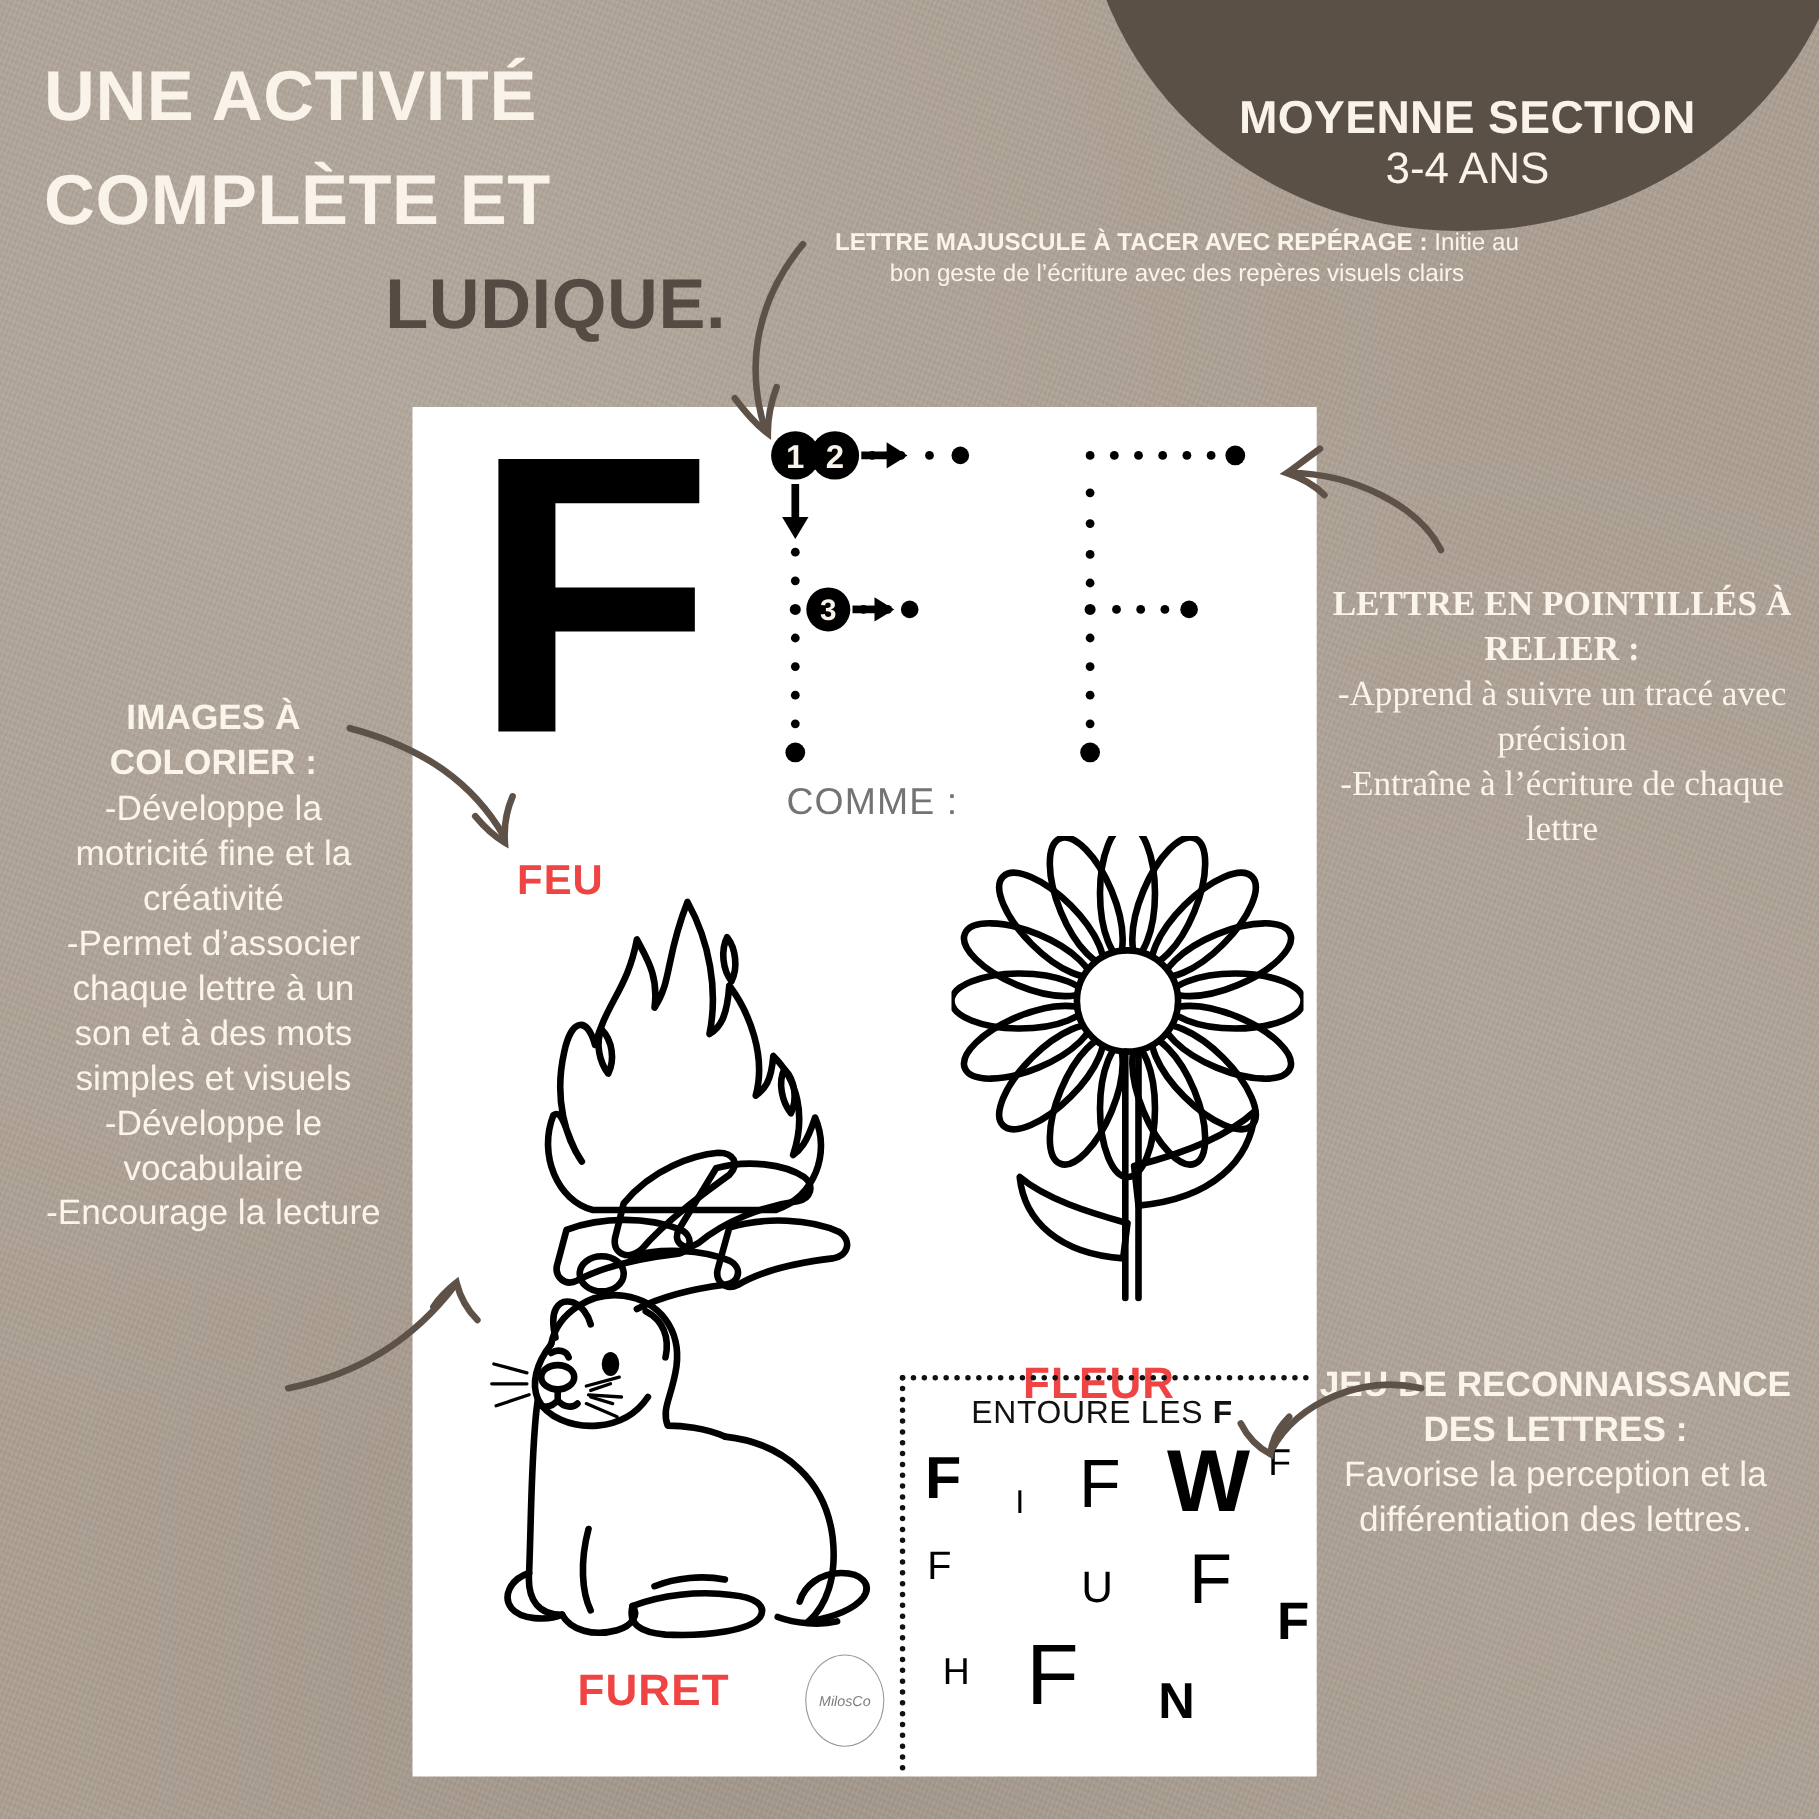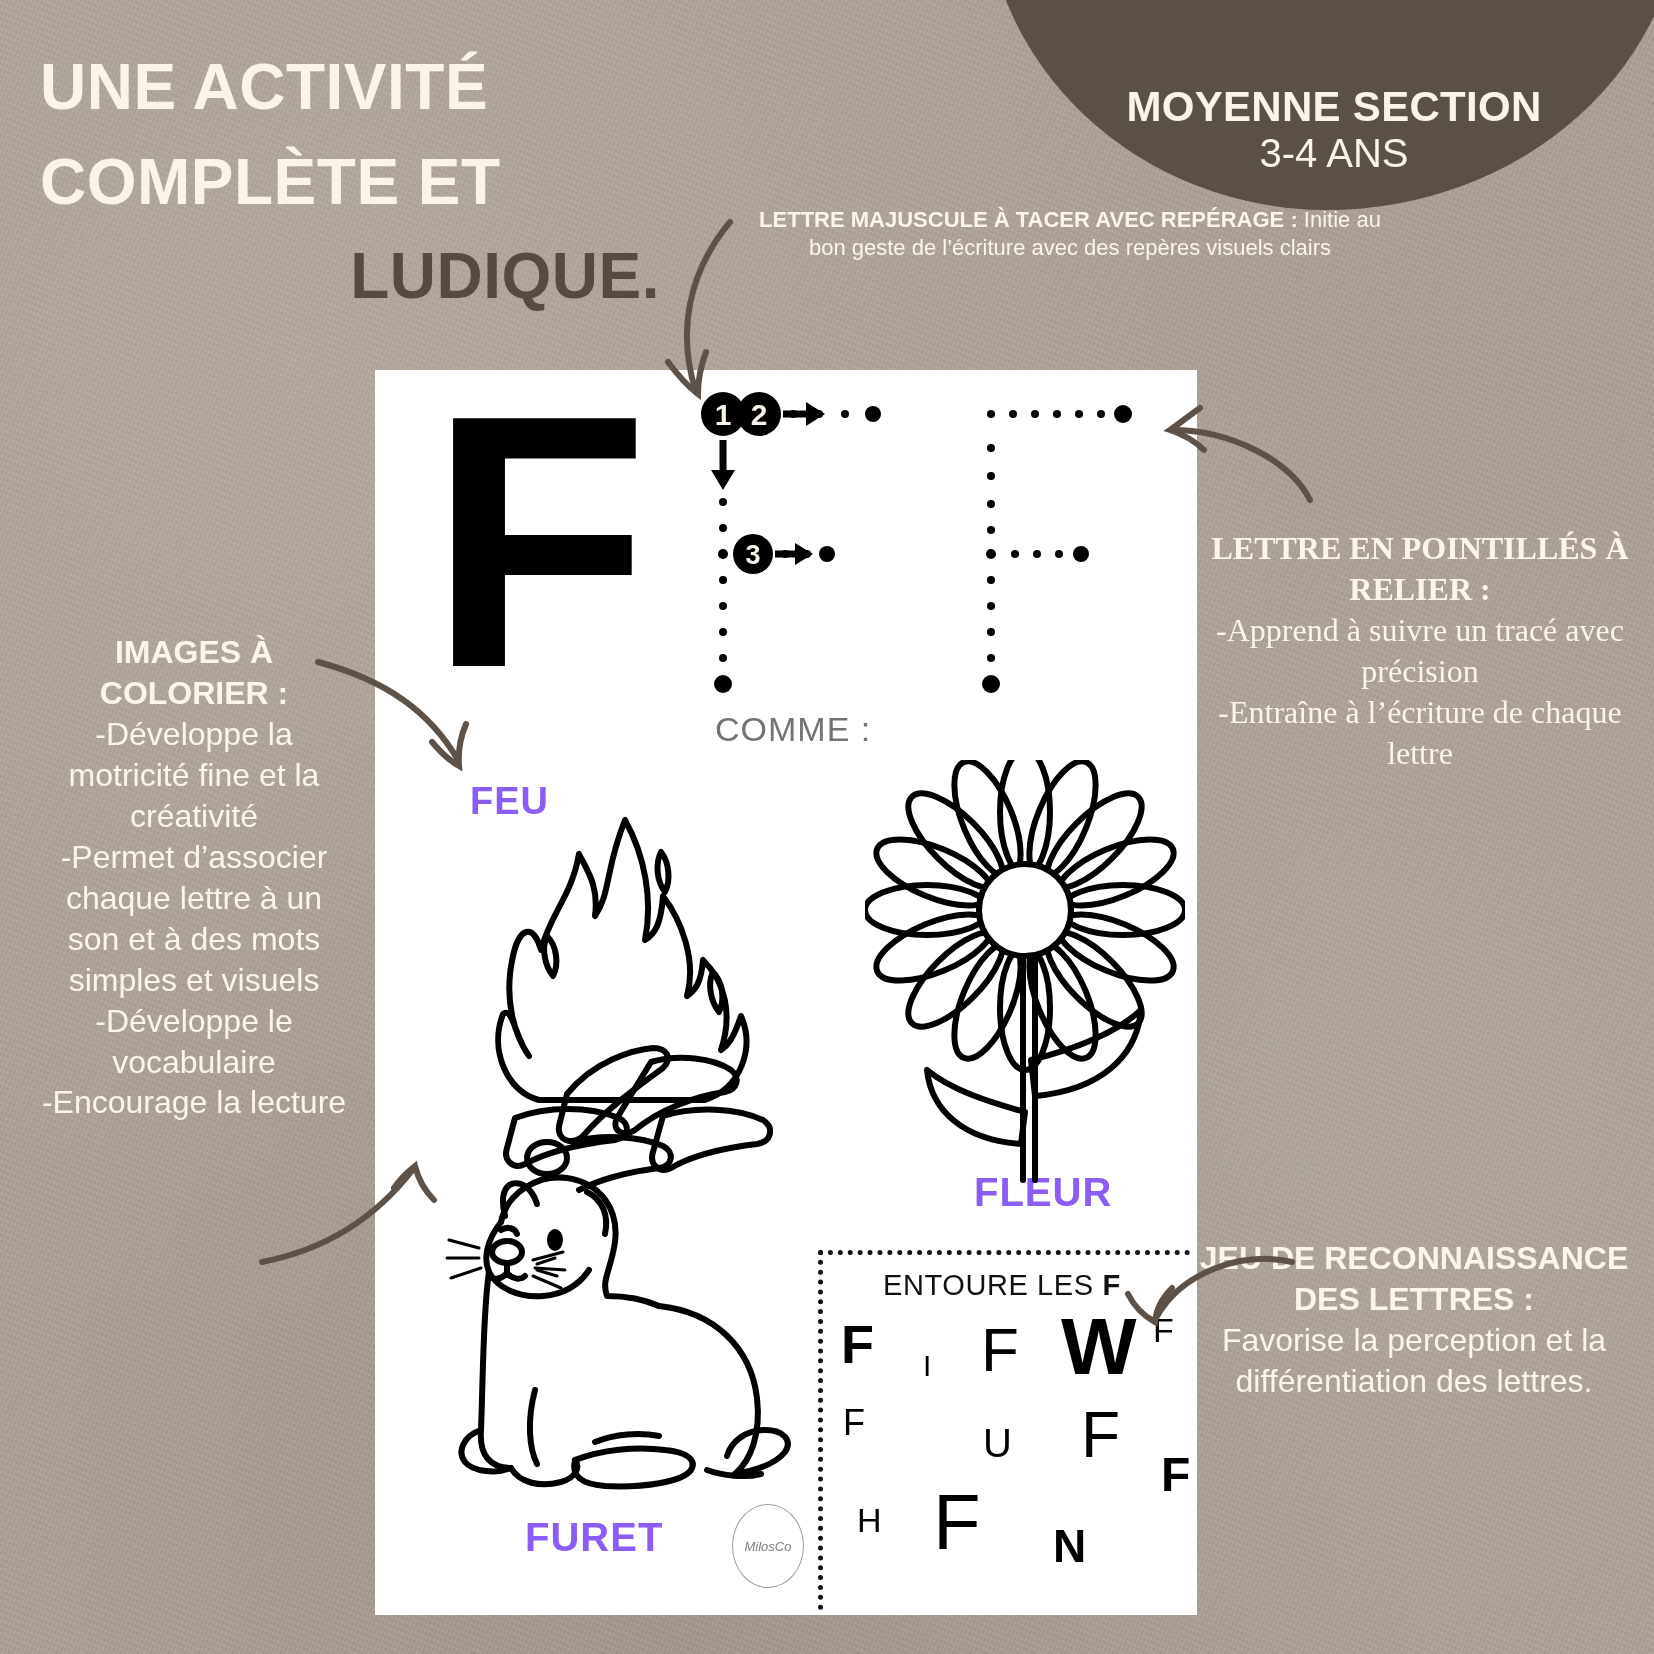--- a/index.html
+++ b/index.html
@@ -65,23 +65,23 @@
     font-size:360px;font-weight:bold;line-height:.84;color:#000;
     font-family:"Liberation Sans", sans-serif;
   }
 
   .comme{
     position:absolute;left:340px;top:340px;
     font-size:34px;color:#737373;letter-spacing:1px;
   }
 
   
-  .wlabel{position:absolute;font-weight:bold;color:#8b5cf6;}
+  .wlabel{position:absolute;font-weight:bold;color:#ef4444;}
   #lab-feu  {left:95px; top:410px; font-size:38px;letter-spacing:1px;}
-  #lab-fleur{left:555px;top:800px; font-size:40px;letter-spacing:1px;margin-left:44px;}
+  #lab-fleur{left:555px;top:866px; font-size:40px;letter-spacing:1px;}
   #lab-furet{left:150px;top:1145px;font-size:40px;letter-spacing:1px;}
 
   
   .art{position:absolute;}
   #art-fire {left:80px; top:430px; width:340px;height:400px;}
   #art-flower{left:490px;top:390px;width:320px;height:430px;}
   #art-ferret{left:40px; top:760px; width:420px;height:380px;}
 
   
   .gamebox{

